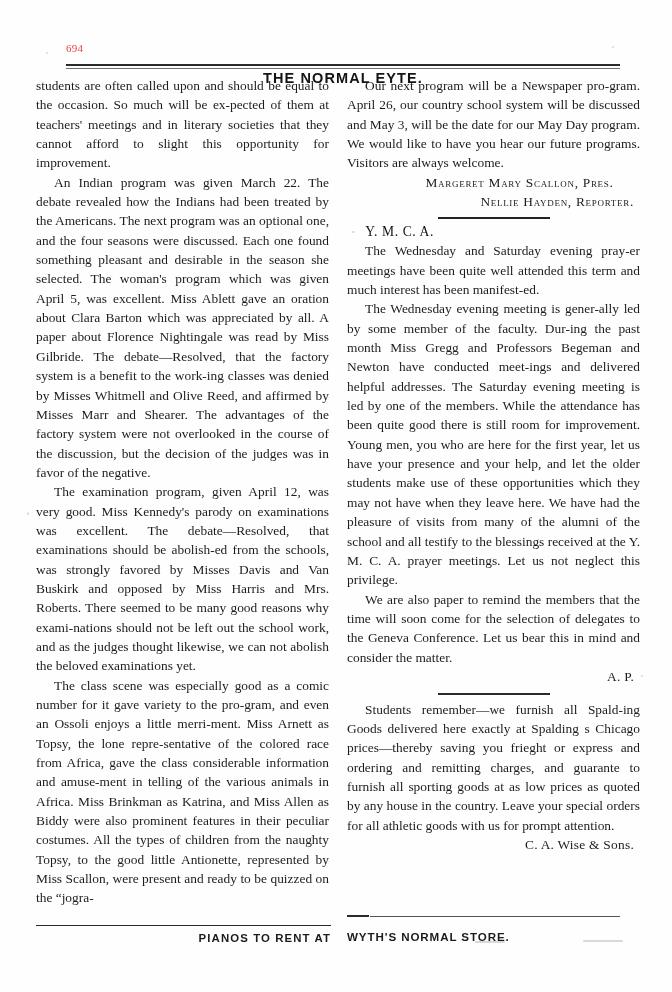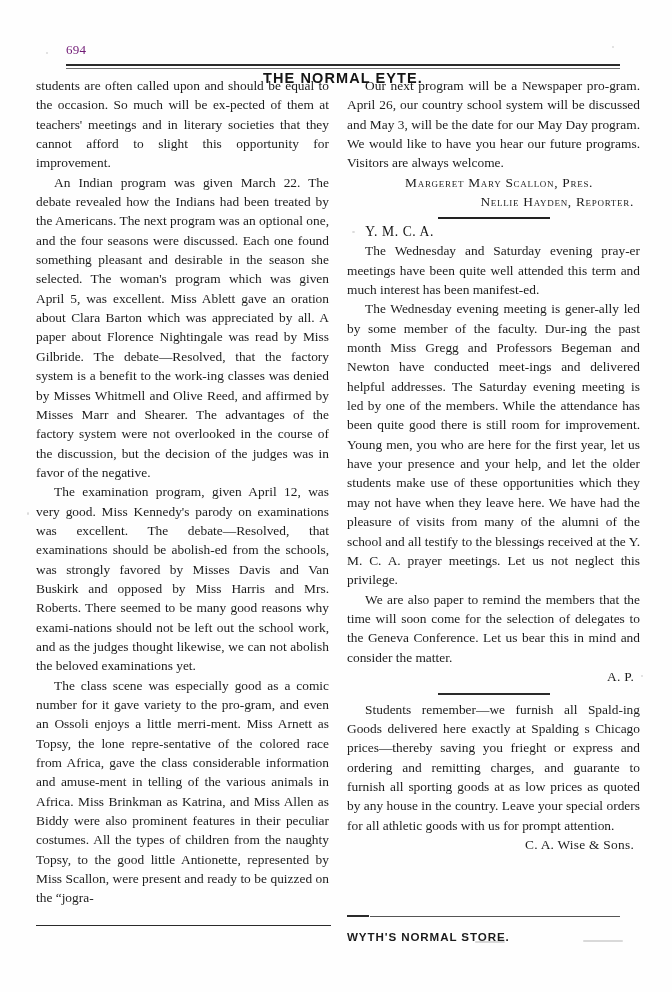--- a/index.html
+++ b/index.html
@@ -29,23 +29,23 @@
     position: absolute;
     left: 66px;
     top: 40px;
     width: 554px;
     height: 22px;
   }
   .folio {
     position: absolute;
     left: 0;
     top: 2px;
-    font-size: 13px;
+    font-size: 11px;
     letter-spacing: .2px;
-    color: #701a75;
+    color: #ef4444;
   }
   .journal-title {
     position: absolute;
     left: 0;
     top: 0;
     width: 554px;
     text-align: center;
     font-size: 14.5px;
     font-weight: bold;
     letter-spacing: 1.1px;
@@ -111,21 +111,21 @@
     text-indent: 0;
     text-align: right;
     padding-right: 6px;
     margin: 0;
     letter-spacing: .25px;
   }
   .smallcaps {
     font-variant: small-caps;
     letter-spacing: .7px;
   }
-  .sig-indent-1 { padding-left: 40px; text-align: left; }
+  .sig-indent-1 { padding-left: 40px; text-align: center; }
   .sig-indent-2 { padding-left: 52px; text-align: right; }
 
   
   .ad-rule {
     width: 112px;
     height: 1.4px;
     background: #2a2a2a;
     margin: 7px auto 5px auto;
   }
 
@@ -223,20 +223,21 @@
 
     <div class="ad-rule"></div>
 
     <p>Students remember—we furnish all Spald-ing Goods delivered here exactly at Spalding s Chicago prices—thereby saving you frieght or express and ordering and remitting charges, and guarante to furnish all sporting goods at as low prices as quoted by any house in the country. Leave your special orders for all athletic goods with us for prompt attention.</p>
     <p class="sig">C. A. Wise &amp; Sons.</p>
   </div>
 
   <div class="foot-rule-left"></div>
   <div class="foot-rule-right-short"></div>
   <div class="foot-rule-right"></div>
+  <div class="foot-left-text">PIANOS TO RENT AT</div>
   <div class="foot-right-text">WYTH'S NORMAL STORE.</div>
 
   <div class="speckle" style="left:46px;top:52px;width:2px;height:2px;"></div>
   <div class="speckle" style="left:612px;top:46px;width:2px;height:2px;"></div>
   <div class="speckle" style="left:352px;top:231px;width:3px;height:2px;"></div>
   <div class="speckle" style="left:27px;top:512px;width:2px;height:3px;"></div>
   <div class="speckle" style="left:641px;top:675px;width:2px;height:2px;"></div>
   <div class="speckle" style="left:583px;top:940px;width:40px;height:2px;border-radius:1px;"></div>
   <div class="speckle" style="left:475px;top:941px;width:30px;height:2px;border-radius:1px;"></div>
 

